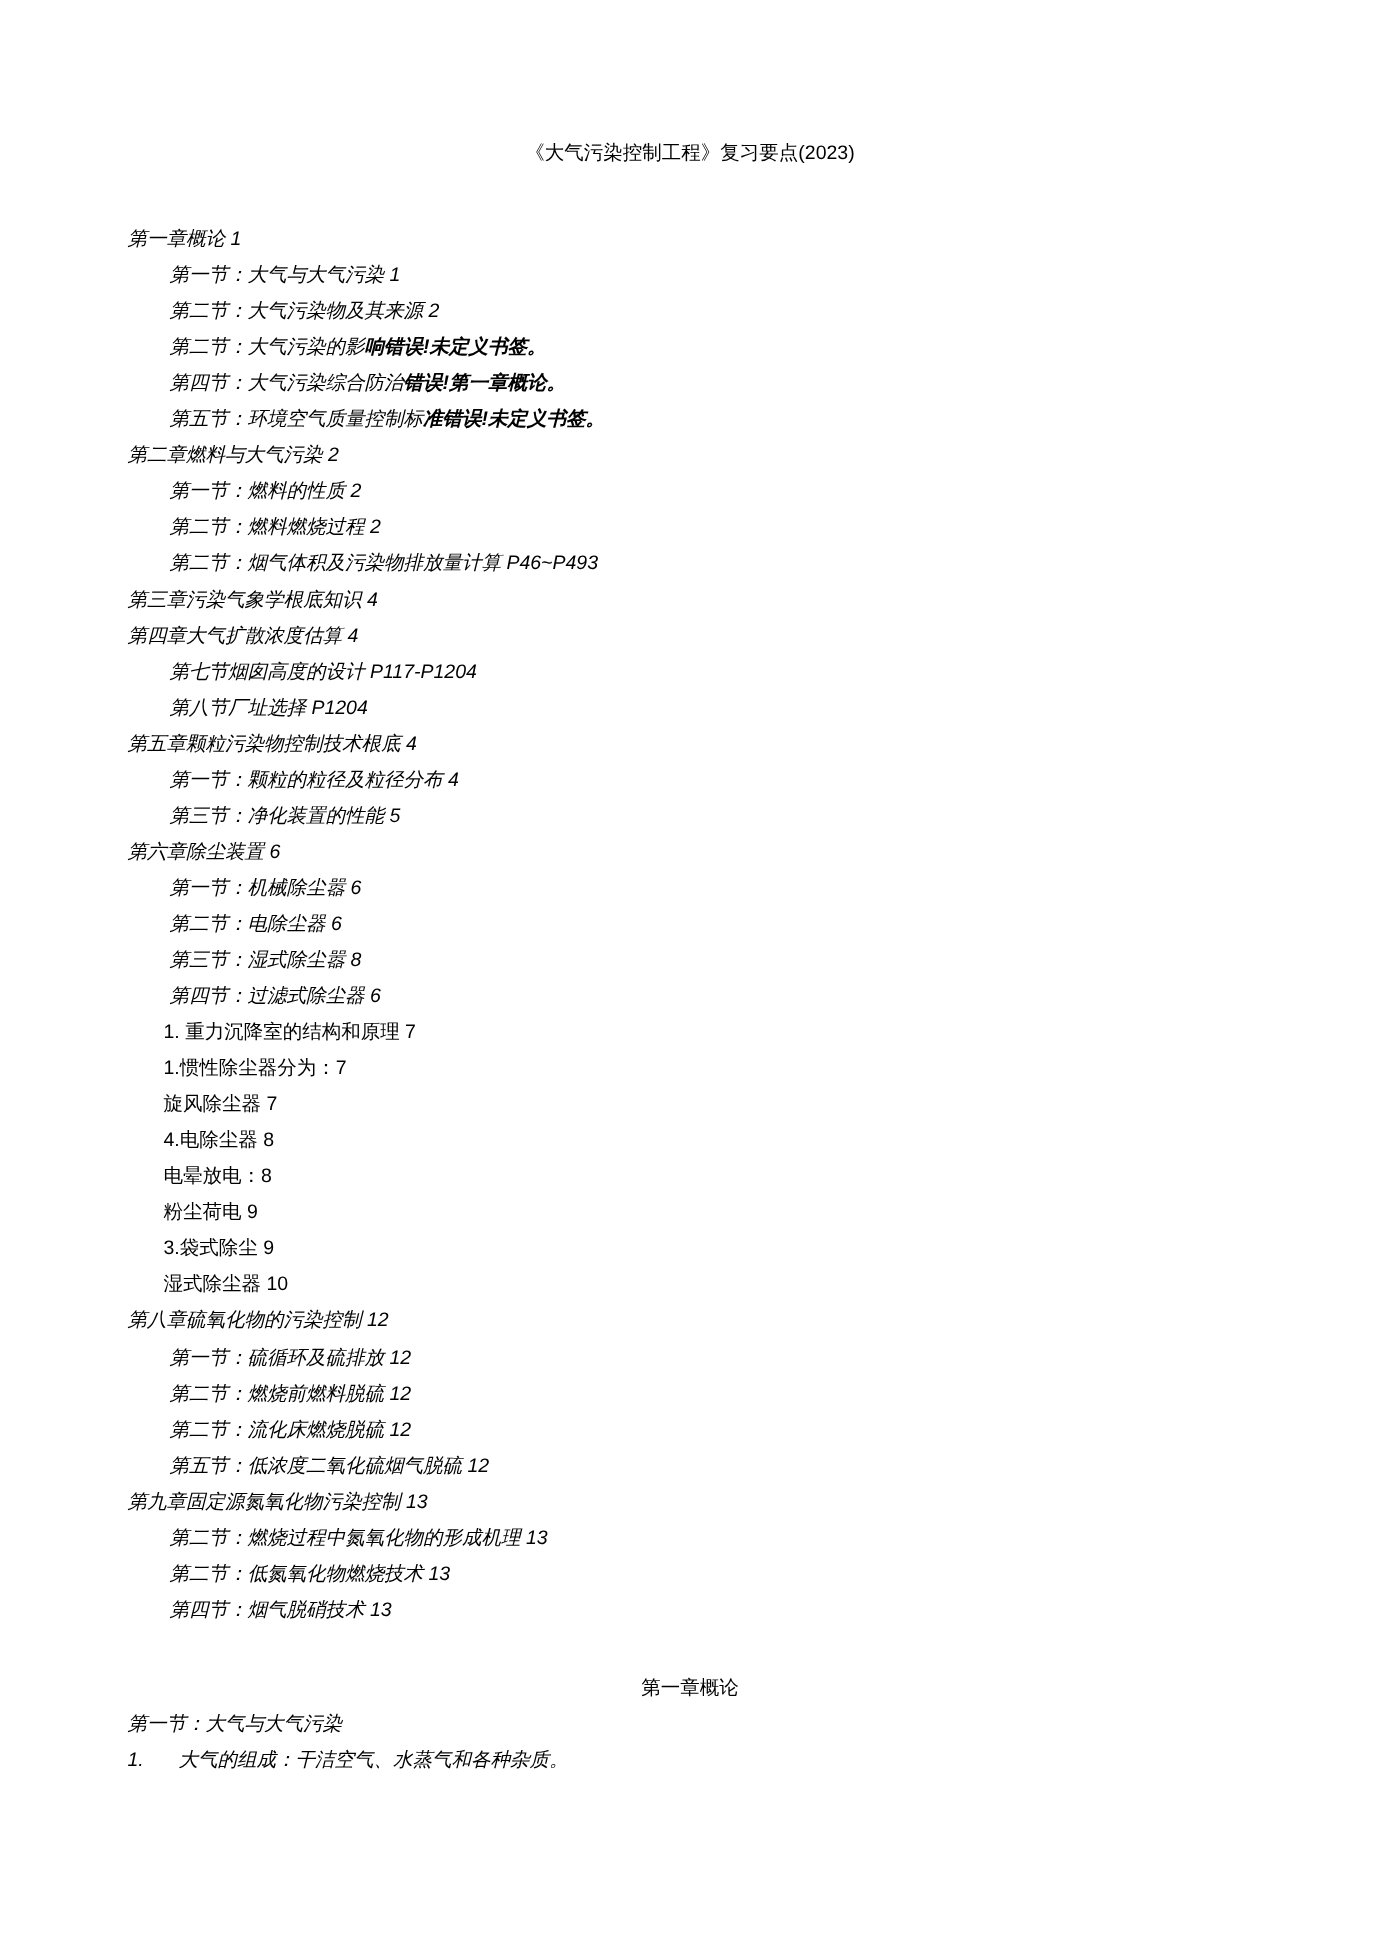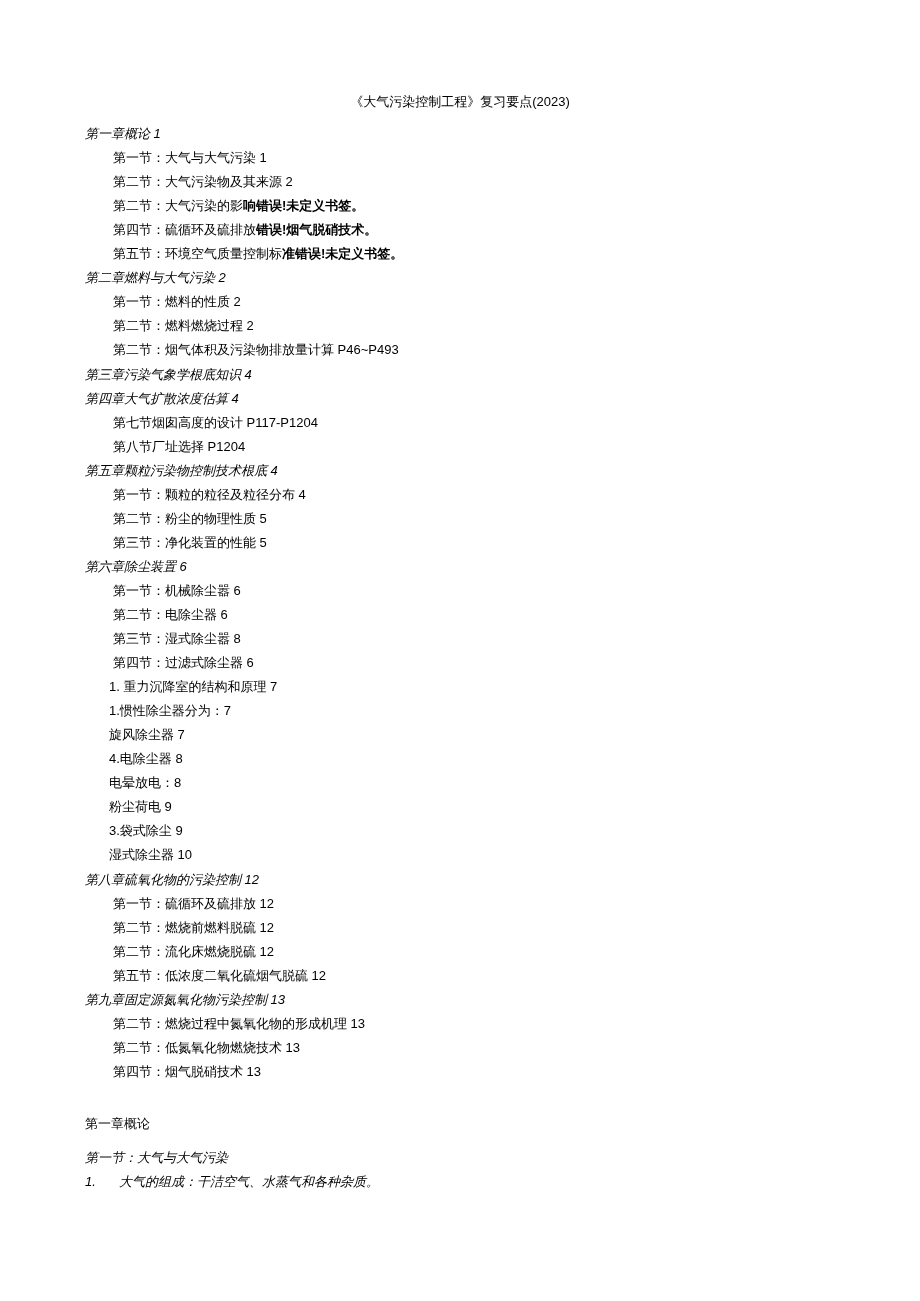--- a/index.html
+++ b/index.html
@@ -9,62 +9,61 @@
       color: #000;
       background: #fff;
       margin: 0;
       padding: 90px 85px 40px 85px;
       width: 920px;
       box-sizing: border-box;
     }
     .title {
       text-align: center;
       font-size: 13px;
-      margin-bottom: 8px;
+      margin-bottom: 33px;
     }
     .lvl0 { margin-left: 0; font-style: italic; }
-    .lvl1 { margin-left: 28px; }
+    .lvl1 { margin-left: 28px; font-style: italic; }
     .lvl2 { margin-left: 24px; }
     .bold { font-weight: bold; }
     .chapter-heading {
+      text-align: center;
       margin-top: 28px;
-      margin-bottom: 10px;
       font-family: Liberation Serif, serif;
     }
     .numbered {
       display: flex;
     }
     .numbered .num {
       width: 34px;
       flex-shrink: 0;
     }
   </style>
 </head>
 <body>
 
 <div class="title">《大气污染控制工程》复习要点(2023)</div>
 
 <div id="toc-container">
     <div class="lvl0">第一章概论 1</div>
     <div class="lvl1">第一节：大气与大气污染 1</div>
     <div class="lvl1">第二节：大气污染物及其来源 2</div>
     <div class="lvl1"><span>第二节：大气污染的影</span><span class="bold">响错误!未定义书签。</span></div>
-    <div class="lvl1"><span>第四节：硫循环及硫排放</span><span class="bold">错误!烟气脱硝技术。</span></div>
+    <div class="lvl1"><span>第四节：大气污染综合防治</span><span class="bold">错误!第一章概论。</span></div>
     <div class="lvl1"><span>第五节：环境空气质量控制标</span><span class="bold">准错误!未定义书签。</span></div>
     <div class="lvl0">第二章燃料与大气污染 2</div>
     <div class="lvl1">第一节：燃料的性质 2</div>
     <div class="lvl1">第二节：燃料燃烧过程 2</div>
     <div class="lvl1">第二节：烟气体积及污染物排放量计算 P46~P493</div>
     <div class="lvl0">第三章污染气象学根底知识 4</div>
     <div class="lvl0">第四章大气扩散浓度估算 4</div>
     <div class="lvl1">第七节烟囱高度的设计 P117-P1204</div>
     <div class="lvl1">第八节厂址选择 P1204</div>
     <div class="lvl0">第五章颗粒污染物控制技术根底 4</div>
     <div class="lvl1">第一节：颗粒的粒径及粒径分布 4</div>
-    <div class="lvl1">第二节：粉尘的物理性质 5</div>
     <div class="lvl1">第三节：净化装置的性能 5</div>
     <div class="lvl0">第六章除尘装置 6</div>
     <div class="lvl1">第一节：机械除尘嚣 6</div>
     <div class="lvl1">第二节：电除尘器 6</div>
     <div class="lvl1">第三节：湿式除尘嚣 8</div>
     <div class="lvl1">第四节：过滤式除尘器 6</div>
     <div class="lvl2">1. 重力沉降室的结构和原理 7</div>
     <div class="lvl2">1.惯性除尘器分为：7</div>
     <div class="lvl2">旋风除尘器 7</div>
     <div class="lvl2">4.电除尘器 8</div>

